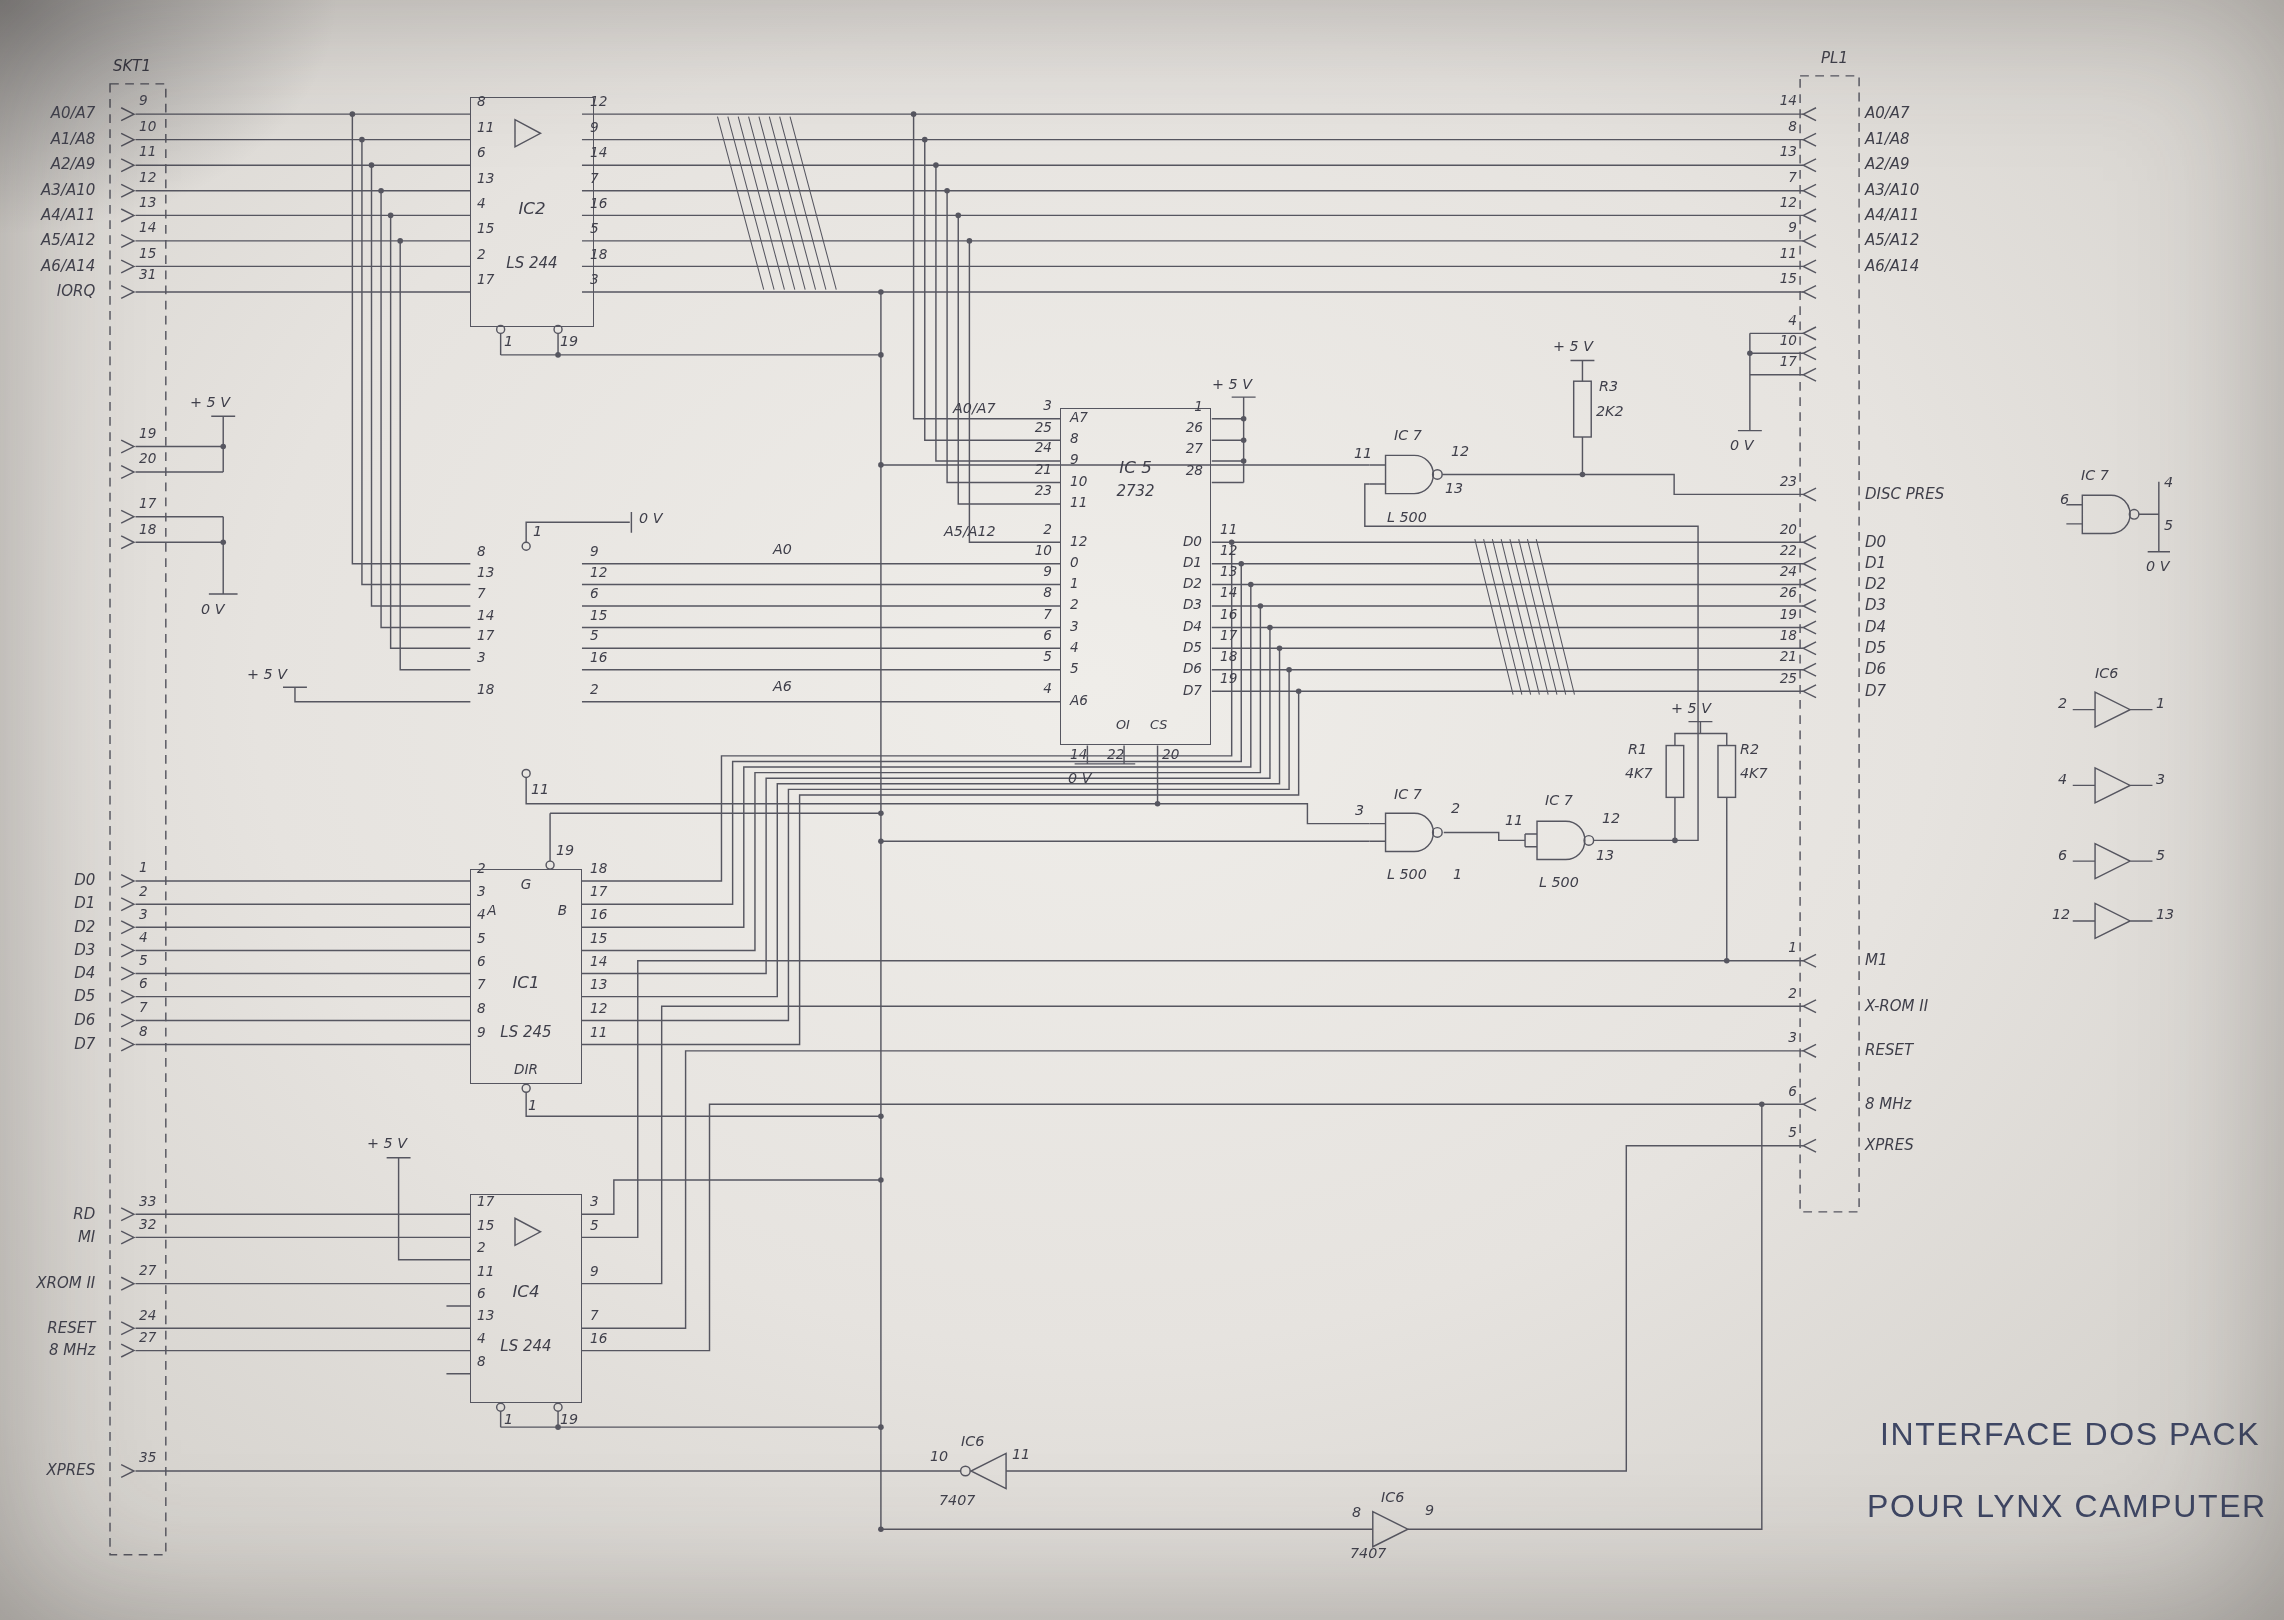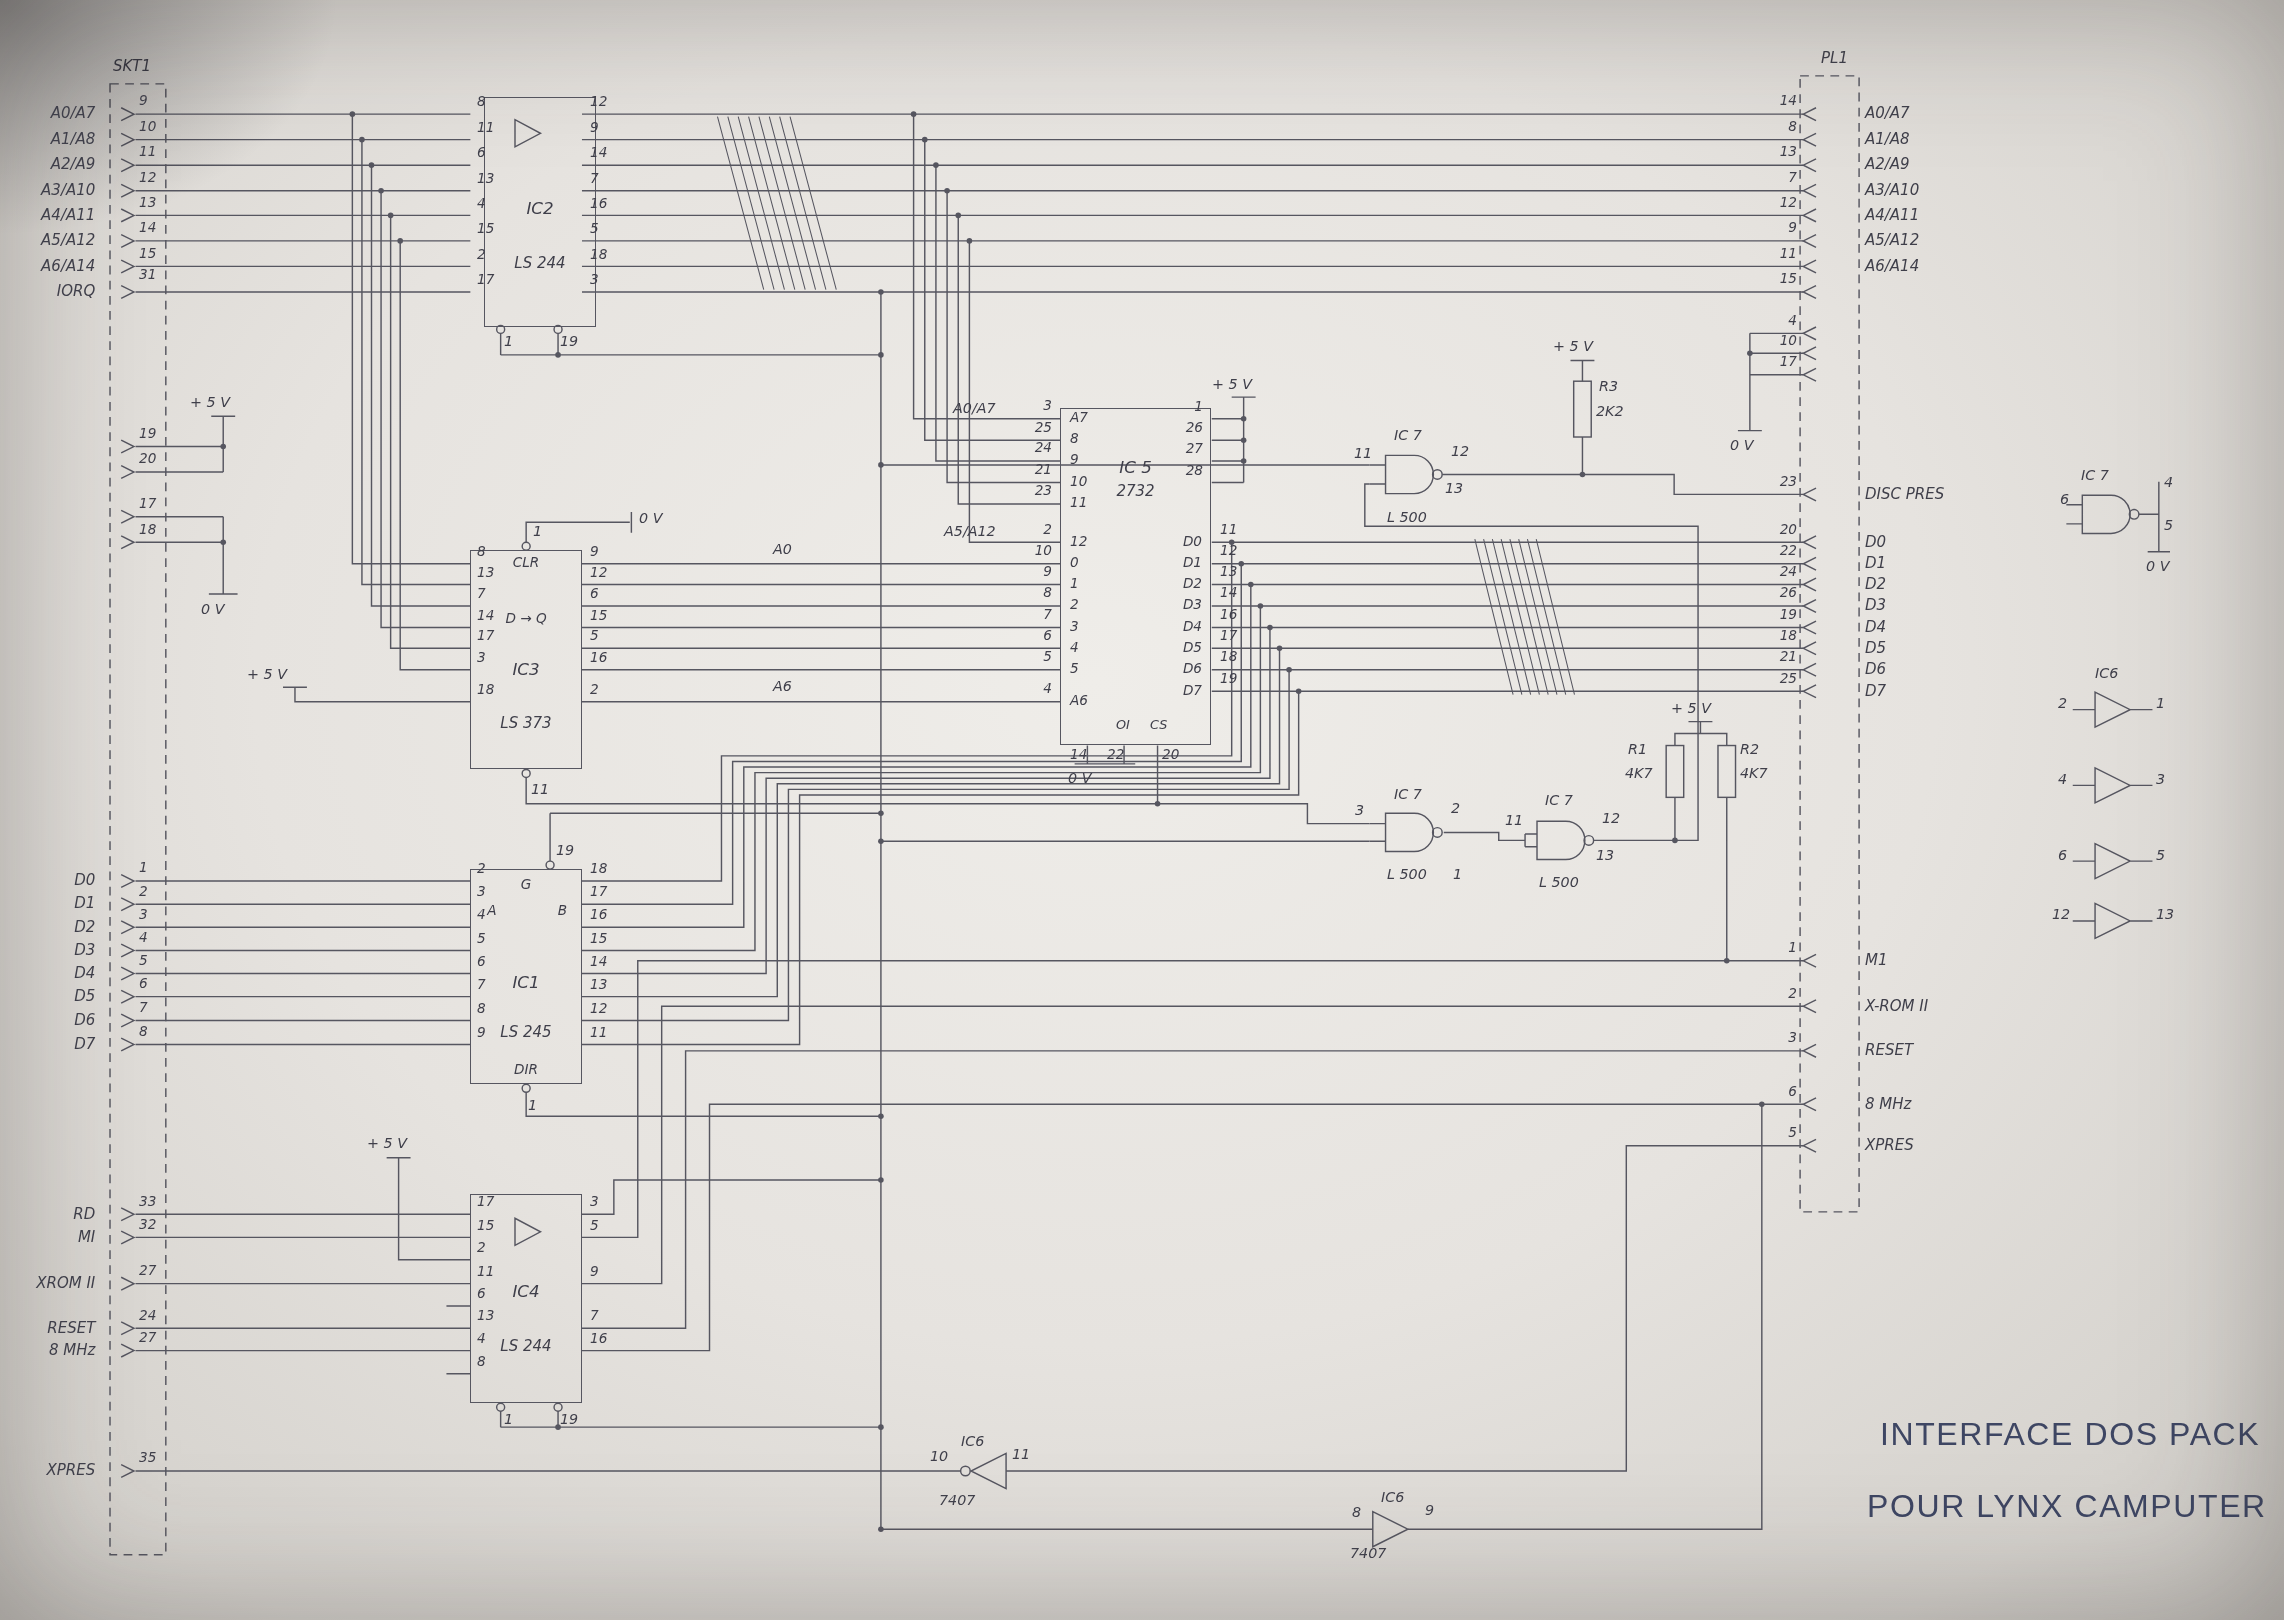--- a/index.html
+++ b/index.html
@@ -192,31 +192,25 @@
       <polyline points="2278,805 2262,813 2278,821"></polyline>
       <polyline points="2278,832 2262,840 2278,848"></polyline>
       <polyline points="2278,859 2262,867 2278,875"></polyline>
       <polyline points="2278,1197 2262,1205 2278,1213"></polyline>
       <polyline points="2278,1254 2262,1262 2278,1270"></polyline>
       <polyline points="2278,1310 2262,1318 2278,1326"></polyline>
       <polyline points="2278,1377 2262,1385 2278,1393"></polyline>
       <polyline points="2278,1429 2262,1437 2278,1445"></polyline>
     </svg>
 
-  <div class="icbox" style="left:484px;top:97px;width:112px;height:230px">
+  <div class="icbox" style="left:470px;top:97px;width:124px;height:230px">
     <span class="icname" style="top:100px">IC2</span>
     <span class="ictype" style="top:156px">LS 244</span>
   </div>
 
-  <div class="icbox" style="left:470px;top:550px;width:112px;height:219px">
-    <span class="icsub" style="top:3.2px">CLR</span>
-    <span class="icsub" style="top:59px">D → Q</span>
-    <span class="icname" style="top:108px">IC3</span>
-    <span class="ictype" style="top:163px">LS 373</span>
-  </div>
 
   <div class="icbox" style="left:470px;top:869px;width:112px;height:215px">
     <span class="icsub" style="top:6.4px">G</span>
     <span class="icsub" style="left:6.4px;width:29px;top:32px">A</span>
     <span class="icsub" style="left:77px;width:29px;top:32px">B</span>
     <span class="icname" style="top:102px">IC1</span>
     <span class="ictype" style="top:153px">LS 245</span>
     <span class="icsub" style="top:191px">DIR</span>
   </div>
 

